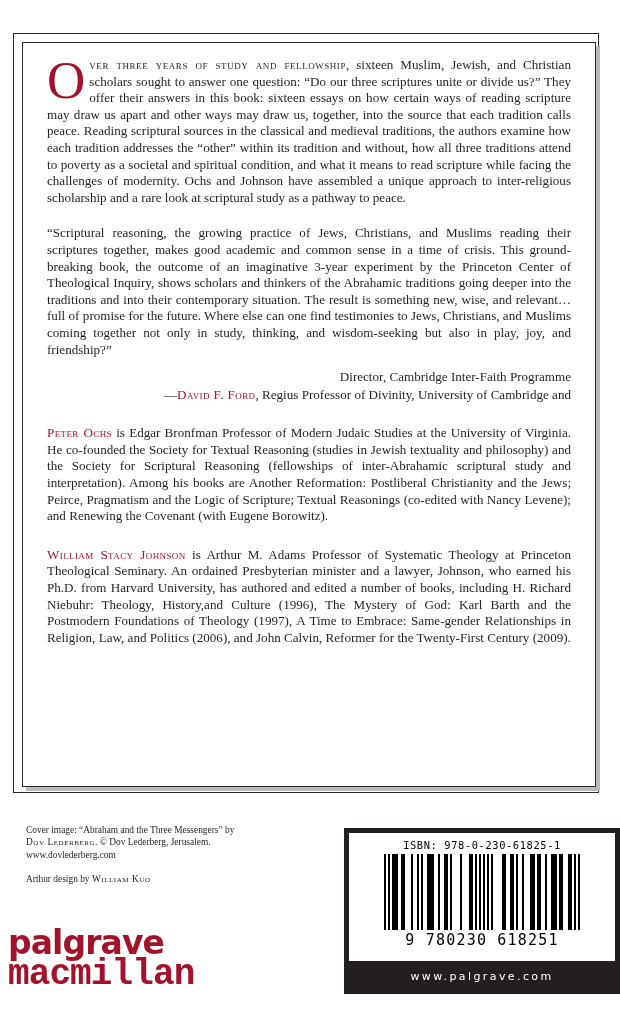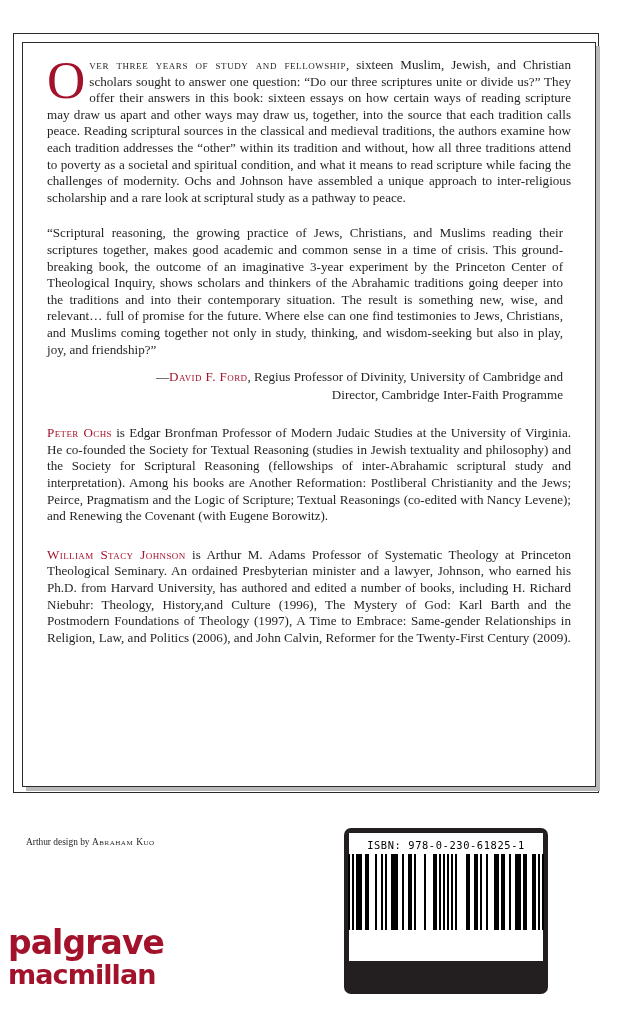--- a/index.html
+++ b/index.html
@@ -74,21 +74,21 @@
   }
   .smallcaps-red {
     font-variant: small-caps;
     letter-spacing: 0.4px;
     color: #a3122b;
   }
   .ital { }
 
   
   .quote-block {
-    margin: 19px 8px 0 0;
+    margin: 19px 0 0 0;
   }
   .quote-attrib {
     margin: 1px 0 0 0;
     font-size: 13.1px;
     line-height: 16.6px;
     text-align: right;
   }
   .attrib-line2 { text-align: right; }
 
   
@@ -109,33 +109,32 @@
   .logo {
     position: absolute;
     left: 8px;
     top: 926px;
     color: #a3122b;
     font-family: "DejaVu Sans", sans-serif;
     font-weight: 700;
     letter-spacing: -0.9px;
   }
   .logo .pal { display: block; font-size: 33px; line-height: 33px; }
-  .logo .mac { display: block; font-size: 27px; line-height: 31px; }
+  .logo .mac { display: block; font-size: 36px; line-height: 31px; font-family: Liberation Mono, monospace; }
 
   
   .barcode-panel {
     position: absolute;
     left: 344px;
     top: 828px;
-    width: 204px;
+    width: 276px;
     height: 166px;
     background: #231f20;
     box-sizing: border-box;
     padding: 5px;
-    border-radius: 7px;
   }
   .barcode-white {
     background: #ffffff;
     height: 128px;
     box-sizing: border-box;
     padding: 6px 8px 2px 8px;
     display: flex;
     flex-direction: column;
     align-items: center;
   }
@@ -180,38 +179,43 @@
 
 <div class="page-frame"></div>
 
 <div class="text-panel">
   <div class="panel-inner">
 
     <p class="body-copy"><span class="dropcap">O</span><span class="smallcaps">ver three years of study and fellowship</span><span>, sixteen Muslim, Jewish, and Christian scholars sought to answer one question: “Do our three scriptures unite or divide us?” They offer their answers in this book: sixteen essays on how certain ways of reading scripture may draw us apart and other ways may draw us, together, into the source that each tradition calls peace. Reading scriptural sources in the classical and medieval traditions, the authors examine how each tradition addresses the “other” within its tradition and without, how all three traditions attend to poverty as a societal and spiritual condition, and what it means to read scripture while facing the challenges of modernity. Ochs and Johnson have assembled a unique approach to inter-religious scholarship and a rare look at scriptural study as a pathway to peace.</span></p>
 
     <div class="quote-block">
       <p class="body-copy">“Scriptural reasoning, the growing practice of Jews, Christians, and Muslims reading their scriptures together, makes good academic and common sense in a time of crisis. This ground-breaking book, the outcome of an imaginative 3-year experiment by the Princeton Center of Theological Inquiry, shows scholars and thinkers of the Abrahamic traditions going deeper into the traditions and into their contemporary situation. The result is something new, wise, and relevant… full of promise for the future. Where else can one find testimonies to Jews, Christians, and Muslims coming together not only in study, thinking, and wisdom-seeking but also in play, joy, and friendship?”</p>
+      <p class="quote-attrib attrib-line2">Director, Cambridge Inter-Faith Programme</p>
       <p class="quote-attrib"><span>—</span><span class="smallcaps-red">David F. Ford</span><span>, Regius Professor of Divinity, University of Cambridge and</span></p>
-      <p class="quote-attrib attrib-line2">Director, Cambridge Inter-Faith Programme</p>
     </div>
 
     <div class="bio-block">
       <p class="body-copy"><span class="smallcaps-red">Peter Ochs</span><span> is Edgar Bronfman Professor of Modern Judaic Studies at the University of Virginia. He co-founded the Society for Textual Reasoning (studies in Jewish textuality and philosophy) and the Society for Scriptural Reasoning (fellowships of inter-Abrahamic scriptural study and interpretation). Among his books are </span><span class="ital">Another Reformation: Postliberal Christianity and the Jews</span><span>; </span><span class="ital">Peirce, Pragmatism and the Logic of Scripture</span><span>; </span><span class="ital">Textual Reasonings</span><span> (co-edited with Nancy Levene); and </span><span class="ital">Renewing the Covenant</span><span> (with Eugene Borowitz).</span></p>
     </div>
 
     <div class="bio-block">
       <p class="body-copy"><span class="smallcaps-red">William Stacy Johnson</span><span> is Arthur M. Adams Professor of Systematic Theology at Princeton Theological Seminary. An ordained Presbyterian minister and a lawyer, Johnson, who earned his Ph.D. from Harvard University, has authored and edited a number of books, including </span><span class="ital">H. Richard Niebuhr: Theology, History,and Culture</span><span> (1996), </span><span class="ital">The Mystery of God: Karl Barth and the Postmodern Foundations of Theology</span><span> (1997), </span><span class="ital">A Time to Embrace: Same-gender Relationships in Religion, Law, and Politics</span><span> (2006), and </span><span class="ital">John Calvin, Reformer for the Twenty-First Century</span><span> (2009).</span></p>
     </div>
 
   </div>
 </div>
 
 <div class="credits">
+  <div>
+    <span class="ital">Cover image: “Abraham and the Three Messengers” by</span><br>
+    <span class="smallcaps">Dov Lederberg</span><span>. © Dov Lederberg, Jerusalem.</span><br>
+    <span>www.dovlederberg.com</span>
+  </div>
   <div class="design">
-    <span class="ital">Arthur design by </span><span class="smallcaps">Abraham Kuo</span>
+    <span class="ital">Arthur design by </span><span class="smallcaps">William Kuo</span>
   </div>
 </div>
 
 <div class="logo">
   <span class="pal">palgrave</span>
   <span class="mac">macmillan</span>
 </div>
 
 <div class="barcode-panel">
   <div class="barcode-white">
@@ -270,14 +274,16 @@
         <i style="width: 6.18947px;"></i>
         <i style="width: 2.06316px; background: transparent;"></i>
         <i style="width: 4.12632px;"></i>
         <i style="width: 4.12632px; background: transparent;"></i>
         <i style="width: 4.12632px;"></i>
         <i style="width: 2.06316px; background: transparent;"></i>
         <i style="width: 2.06316px;"></i>
         <i style="width: 2.06316px; background: transparent;"></i>
         <i style="width: 2.06316px;"></i>
       </div>
-  </div>
+    <div class="barnum">9 780230 618251</div>
+  </div>
+  <div class="palgrave-url">www.palgrave.com</div>
 </div>
 
 </body></html>

